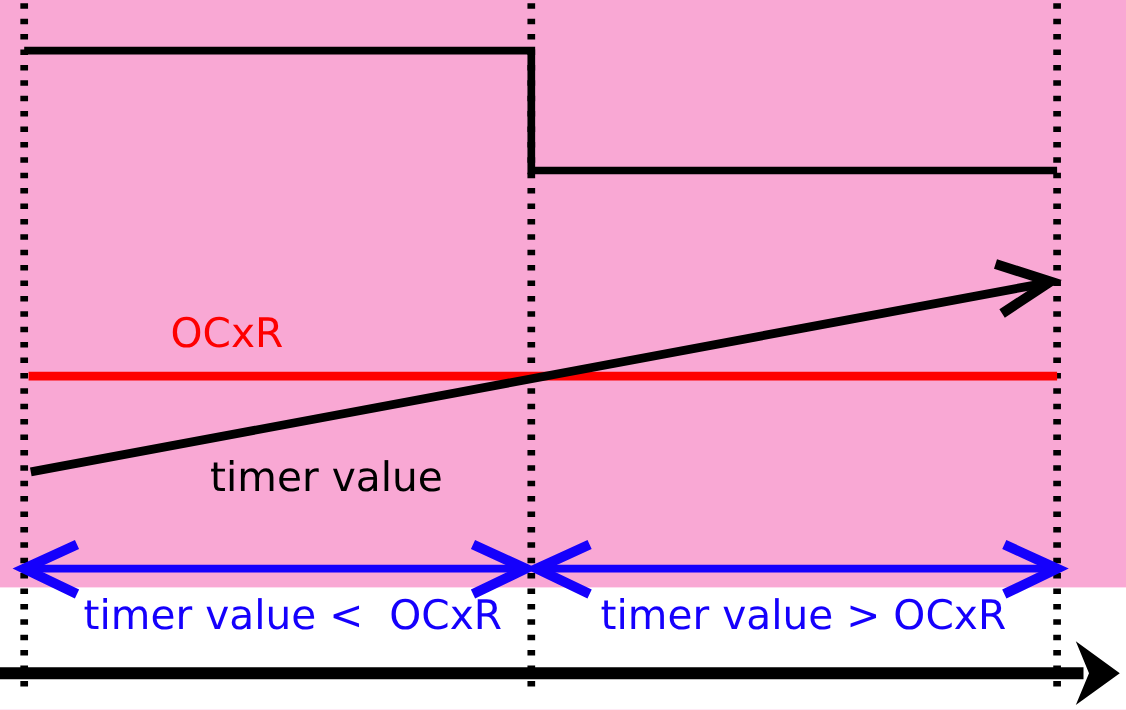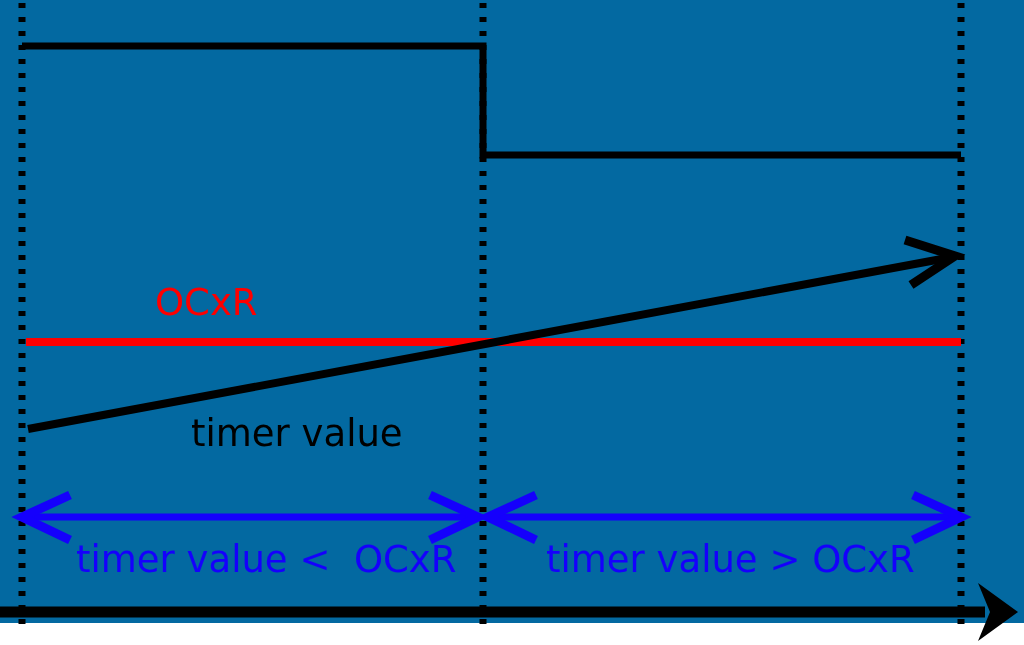--- a/index.html
+++ b/index.html
@@ -9,22 +9,22 @@
   }
   body {
     width: 1024px;
     height: 645px;
     overflow: hidden;
     font-family: "DejaVu Sans", sans-serif;
   }
   #diagram-root {
     position: relative;
     width: 1024px;
-    height: 623px;
-    background: #0369a1;
+    height: 534px;
+    background: #f9a8d4;
   }
   svg.figure {
     position: absolute;
     left: 0;
     top: 0;
     width: 1024px;
     height: 645px;
     display: block;
   }
   text {

